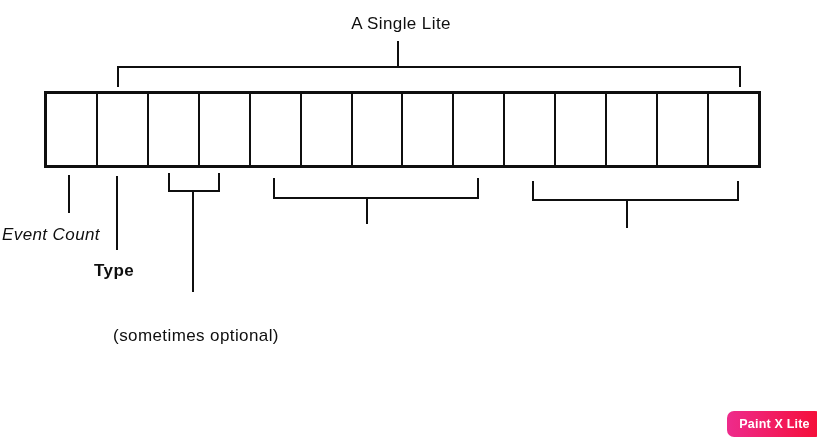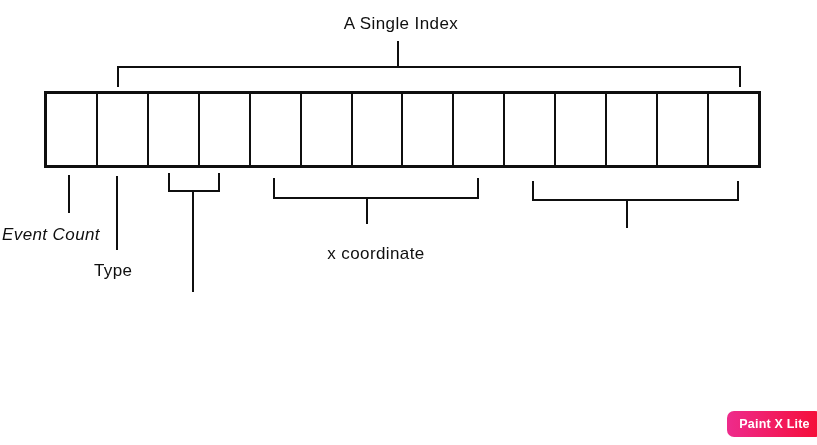--- a/index.html
+++ b/index.html
@@ -57,21 +57,21 @@
     font-size: 12.5px;
     letter-spacing: 0.2px;
     border-radius: 7px;
   }
 </style>
 </head>
 <body>
 
 <div class="canvas">
 
-  <div class="abs label center" style="left:318px; top:15px; width:166px;">A Single Index</div>
+  <div class="abs label center" style="left:318px; top:15px; width:166px;">A Single Lite</div>
 
   <div class="abs vline" style="left:397px; top:41px; height:25px;"></div>
 
   <div class="abs bracket-down" style="left:117px; top:66px; width:624px; height:21px;"></div>
 
   <div class="abs byte-row" style="left:44px; top:91px; width:717px; height:77px;">
     <div class="byte-cell"></div>
   <div class="byte-cell"></div>
       <div class="byte-cell"></div>
       <div class="byte-cell"></div>
@@ -84,28 +84,28 @@
       <div class="byte-cell"></div>
       <div class="byte-cell"></div>
       <div class="byte-cell"></div>
       <div class="byte-cell"></div>
     </div>
 
   <div class="abs vline" style="left:68px; top:175px; height:38px;"></div>
   <div class="abs label" style="left:2px; top:226px;font-style:italic;">Event Count</div>
 
   <div class="abs vline" style="left:116px; top:176px; height:74px;"></div>
-  <div class="abs label" style="left:94px; top:262px;">Type</div>
+  <div class="abs label" style="left:94px; top:262px;font-weight:bold;">Type</div>
 
   <div class="abs bracket-up" style="left:168px; top:173px; width:52px; height:19px;"></div>
   <div class="abs vline" style="left:192px; top:192px; height:100px;"></div>
+  <div class="abs label center" style="left:96px; top:327px; width:200px;">(sometimes optional)</div>
 
   <div class="abs bracket-up" style="left:273px; top:178px; width:206px; height:21px;"></div>
   <div class="abs vline" style="left:366px; top:199px; height:25px;"></div>
-  <div class="abs label center" style="left:276px; top:245px; width:200px;">x coordinate</div>
 
   <div class="abs bracket-up" style="left:532px; top:181px; width:207px; height:20px;"></div>
   <div class="abs vline" style="left:626px; top:201px; height:27px;"></div>
 
   <div class="abs watermark" style="left:727px; top:411px; width:95px; height:26px;">
     <span>Paint X Lite</span>
   </div>
 
 </div>
 

